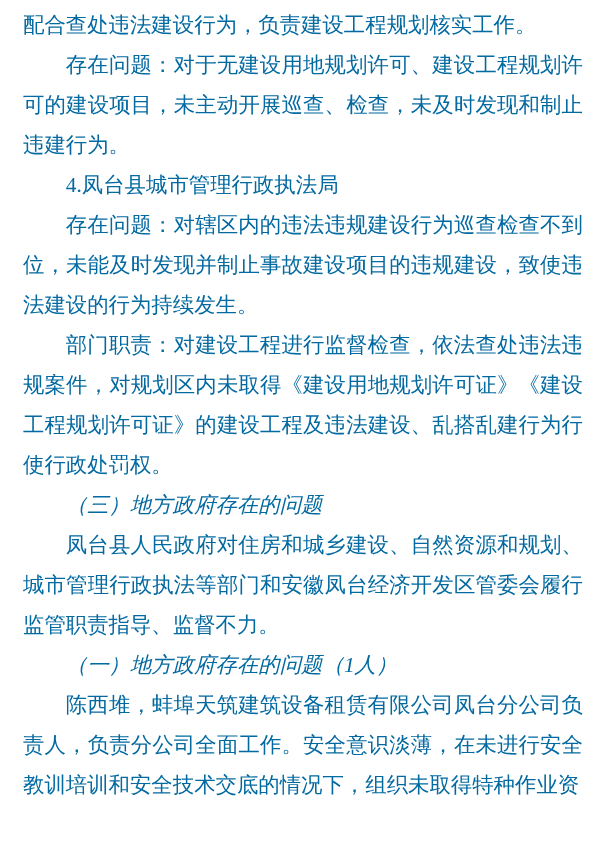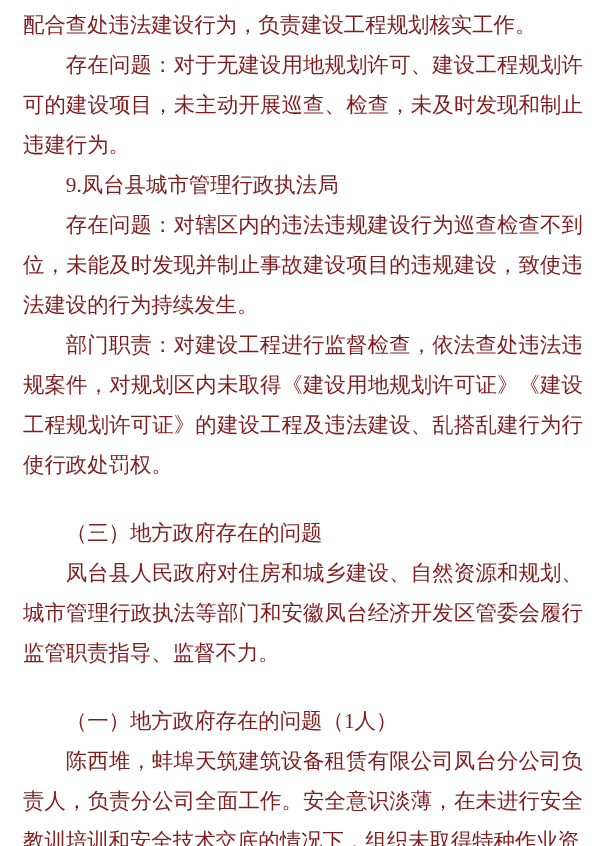--- a/index.html
+++ b/index.html
@@ -17,49 +17,49 @@
     width: 605px;
     height: 846px;
     padding: 5px 22px 0 23px;
     background: #ffffff;
   }
   .para {
     margin: 0;
     font-family: "Liberation Serif", serif;
     font-size: 21.4px;
     line-height: 40px;
-    color: #7f1d1d;
+    color: #0369a1;
     text-align: justify;
     text-justify: inter-character;
     word-break: normal;
     line-break: strict;
   }
   .para.indent {
     text-indent: 2em;
   }
   .run-bold {
     font-family: "Liberation Sans", sans-serif;
     font-weight: 400;
   }
   .para.heading {
     font-family: "Liberation Sans", sans-serif;
     font-weight: 700;
   }
   .para.kaiti {
-    margin-top: 28px;
+    font-style: italic;
   }
 </style>
 </head>
 <body>
 
 <div class="page">
   <div id="doc-body">
       <p class="para body"><span class="run">配合查处违法建设行为，负责建设工程规划核实工作。</span></p>
       <p class="para body indent"><span class="run-bold">存在问题：</span><span class="run">对于无建设用地规划许可、建设工程规划许可的建设项目，未主动开展巡查、检查，未及时发现和制止违建行为。</span></p>
-      <p class="para body indent"><span class="run">9.凤台县城市管理行政执法局</span></p>
+      <p class="para body indent"><span class="run">4.凤台县城市管理行政执法局</span></p>
       <p class="para body indent"><span class="run-bold">存在问题：</span><span class="run">对辖区内的违法违规建设行为巡查检查不到位，未能及时发现并制止事故建设项目的违规建设，致使违法建设的行为持续发生。</span></p>
       <p class="para body indent"><span class="run-bold">部门职责：</span><span class="run">对建设工程进行监督检查，依法查处违法违规案件，对规划区内未取得《建设用地规划许可证》《建设工程规划许可证》的建设工程及违法建设、乱搭乱建行为行使行政处罚权。</span></p>
       <p class="para kaiti indent"><span class="run">（三）地方政府存在的问题</span></p>
       <p class="para body indent"><span class="run">凤台县人民政府对住房和城乡建设、自然资源和规划、城市管理行政执法等部门和安徽凤台经济开发区管委会履行监管职责指导、监督不力。</span></p>
       <p class="para kaiti indent"><span class="run">（一）地方政府存在的问题（1人）</span></p>
       <p class="para body indent"><span class="run">陈西堆，蚌埠天筑建筑设备租赁有限公司凤台分公司负责人，负责分公司全面工作。安全意识淡薄，在未进行安全教训培训和安全技术交底的情况下，组织未取得特种作业资</span></p>
     </div>
 </div>
 
 </body></html>

